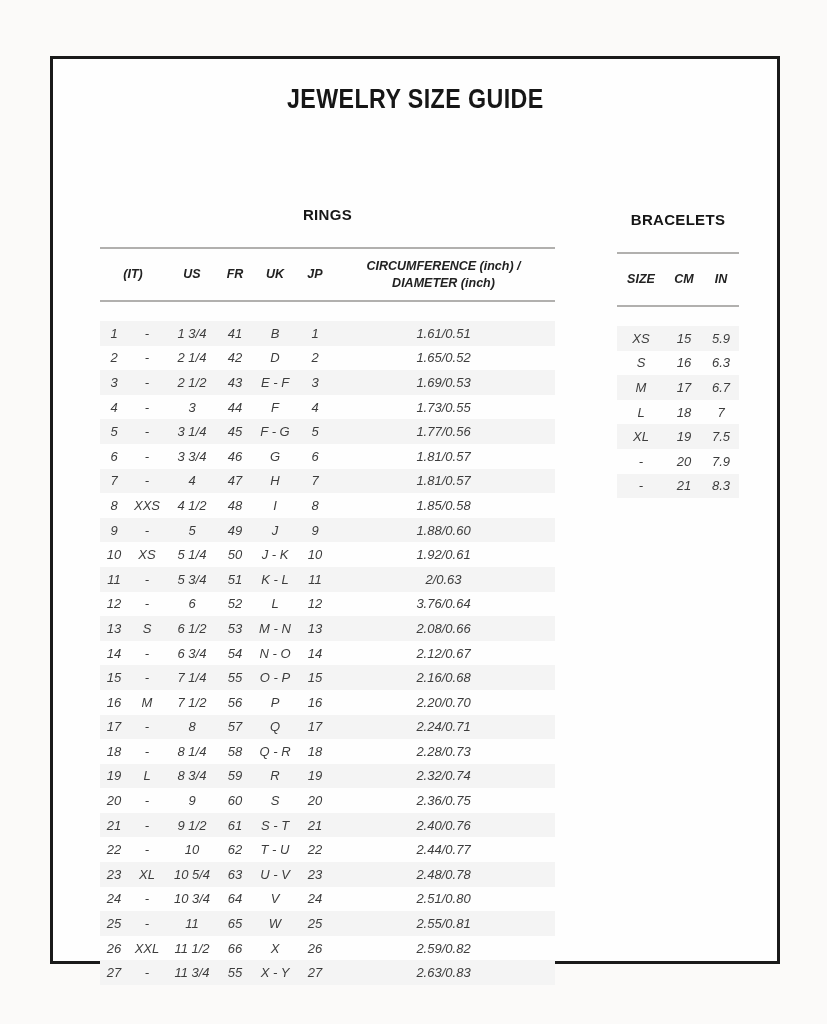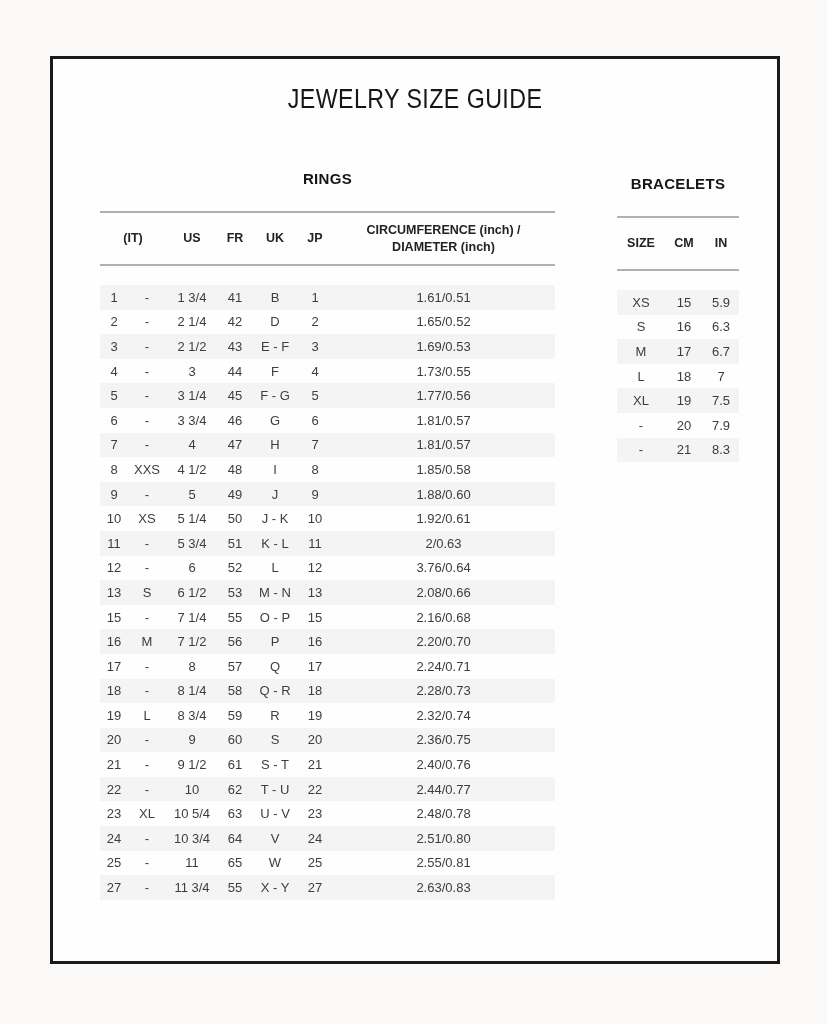--- a/index.html
+++ b/index.html
@@ -17,48 +17,49 @@
     width: 730px; height: 908px;
     border: 3px solid #1a1a1a;
     background: #fefefe;
   }
   .doc-title {
     position: absolute;
     top: 25px; left: 0;
     width: 100%;
     text-align: center;
     font-size: 27px;
-    font-weight: normal;
+    font-weight: bold;
     color: #161616;
     white-space: nowrap;
   }
   .doc-title span {
     display: inline-block;
     transform: scaleX(0.86);
     transform-origin: center;
     letter-spacing: 0.5px;
   }
-  .section { position: absolute; }
+  .section { position: absolute; margin-top: 36px; }
   .section-title {
     margin: 0 0 22px 0;
     height: 20px;
     line-height: 20px;
     text-align: center;
     font-size: 15px;
     font-weight: bold;
     color: #161616;
     letter-spacing: 0.3px;
   }
   #rings-section    { left: 47px;  top: 110px; width: 455px; }
   #bracelets-section{ left: 564px; top: 115px; width: 122px; }
 
   table {
     border-collapse: collapse;
     width: 100%;
     table-layout: fixed;
+    font-style: italic;
   }
   thead th {
     border-top: 2px solid #b1b0ae;
     border-bottom: 2px solid #b1b0ae;
     height: 53px;
     vertical-align: middle;
     text-align: center;
     font-size: 12.5px;
     font-weight: bold;
     color: #222222;
@@ -228,20 +229,29 @@
           <tr>
             <td>13</td>
             <td>S</td>
             <td>6 1/2</td>
             <td>53</td>
             <td>M - N</td>
             <td>13</td>
             <td>2.08/0.66</td>
           </tr>
           <tr>
+            <td>14</td>
+            <td>-</td>
+            <td>6 3/4</td>
+            <td>54</td>
+            <td>N - O</td>
+            <td>14</td>
+            <td>2.12/0.67</td>
+          </tr>
+          <tr>
             <td>15</td>
             <td>-</td>
             <td>7 1/4</td>
             <td>55</td>
             <td>O - P</td>
             <td>15</td>
             <td>2.16/0.68</td>
           </tr>
           <tr>
             <td>16</td>
@@ -325,20 +335,29 @@
             <td>2.51/0.80</td>
           </tr>
           <tr>
             <td>25</td>
             <td>-</td>
             <td>11</td>
             <td>65</td>
             <td>W</td>
             <td>25</td>
             <td>2.55/0.81</td>
+          </tr>
+          <tr>
+            <td>26</td>
+            <td>XXL</td>
+            <td>11 1/2</td>
+            <td>66</td>
+            <td>X</td>
+            <td>26</td>
+            <td>2.59/0.82</td>
           </tr>
           <tr>
             <td>27</td>
             <td>-</td>
             <td>11 3/4</td>
             <td>55</td>
             <td>X - Y</td>
             <td>27</td>
             <td>2.63/0.83</td>
           </tr>

